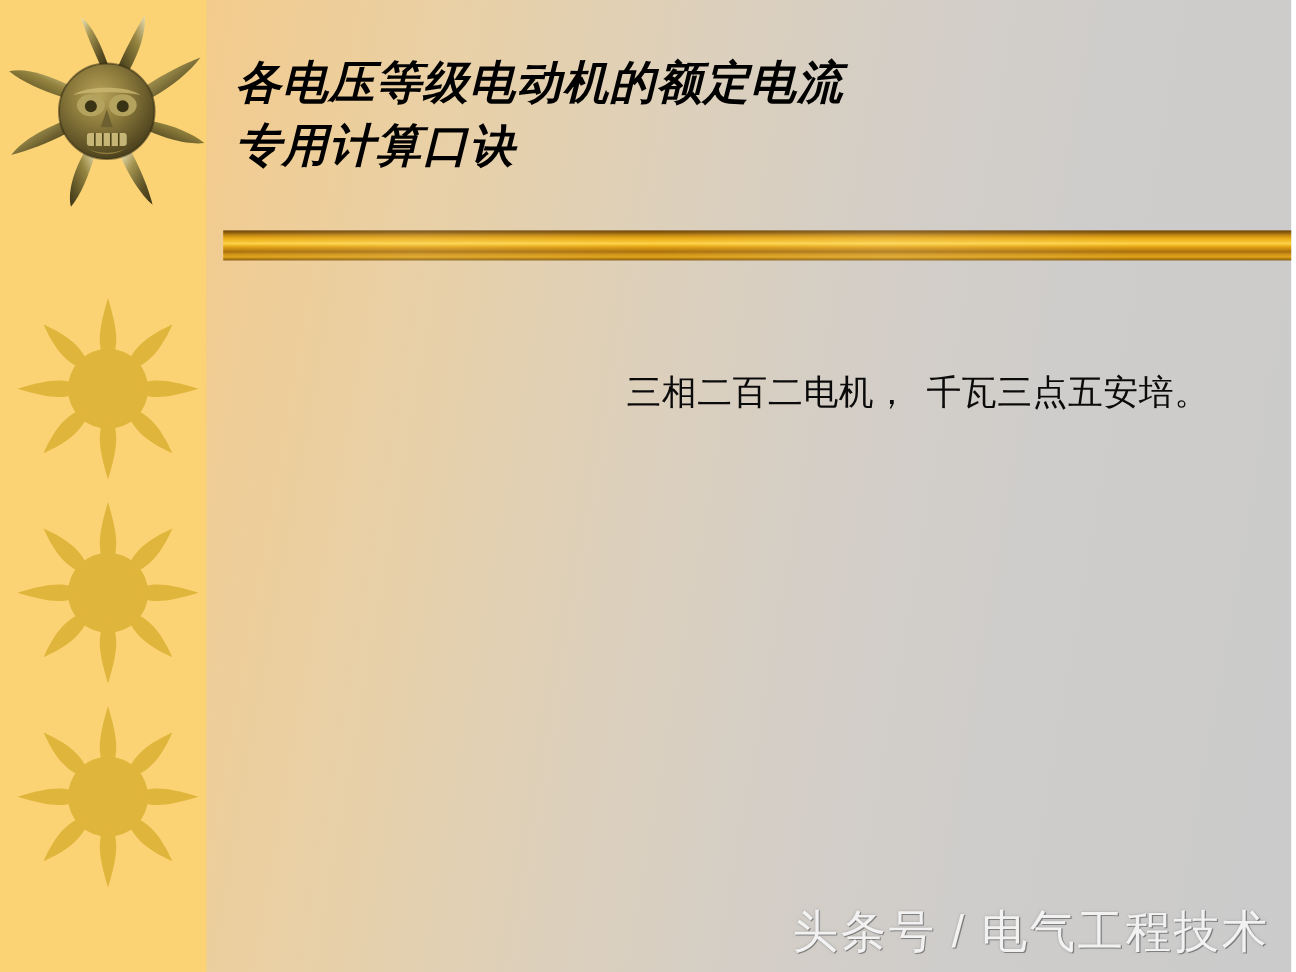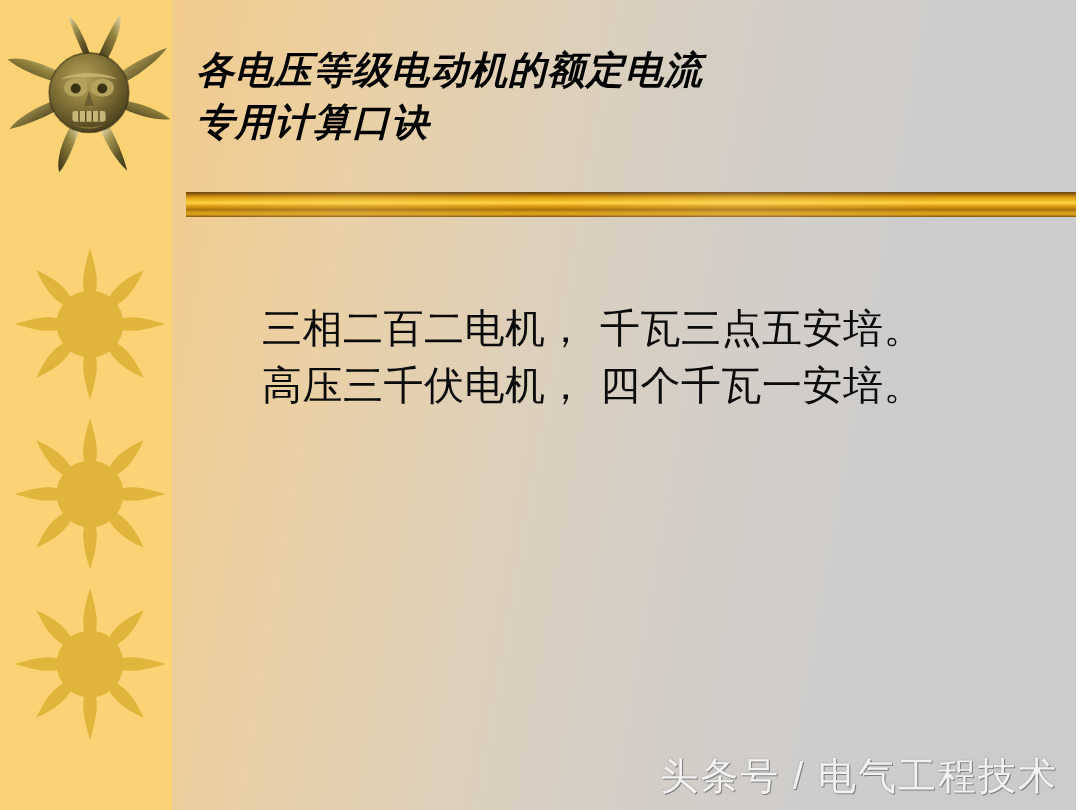--- a/index.html
+++ b/index.html
@@ -102,24 +102,24 @@
   }
 
   
   #verse {
     position: absolute;
     left: 178px;
     top: 300px;
     width: 830px;
   }
   .verse-line {
-    font-size: 40px;
+    font-size: 29px;
     line-height: 57px;
     color: #0a0a0a;
-    text-align: center;
+    text-align: right;
     white-space: nowrap;
     letter-spacing: 0.5px;
   }
   .verse-line .seg-b { margin-left: 14px; }
 
   
   #watermark {
     position: absolute;
     right: 18px;
     bottom: 8px;
@@ -247,20 +247,17 @@
 
   <div id="title">各电压等级电动机的额定电流
 专用计算口诀</div>
 
   <div id="gold-bar"></div>
 
   <div id="verse">
     <div class="verse-line">
       <span class="seg-a">三相二百二电机，</span><span class="seg-b">千瓦三点五安培。</span>
     </div>
-    <div class="verse-line">
-      <span class="seg-a">高压三千伏电机，</span><span class="seg-b">四个千瓦一安培。</span>
-    </div>
   </div>
 
   <div id="watermark">头条号 / 电气工程技术</div>
 
 </div>
 
 </body></html>

